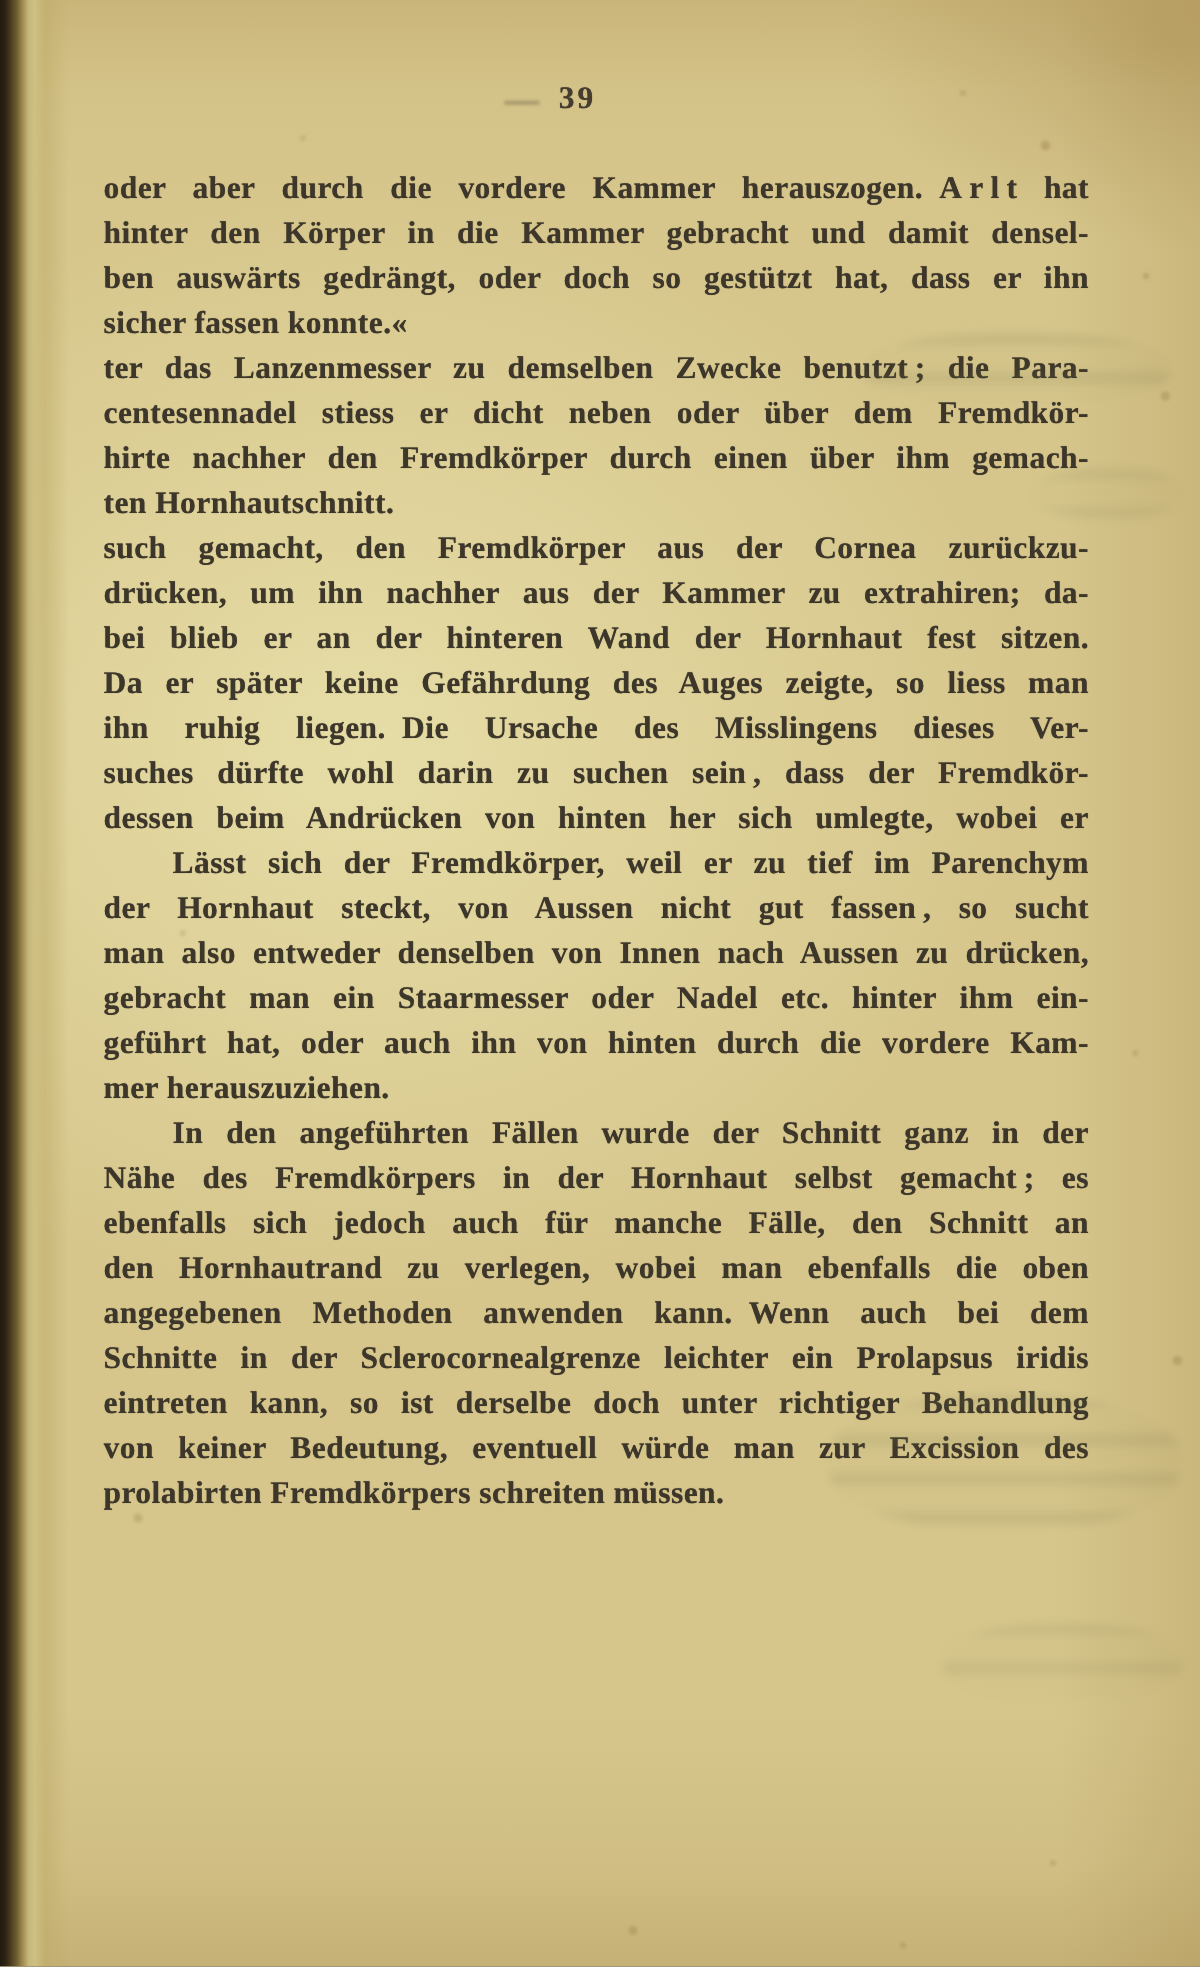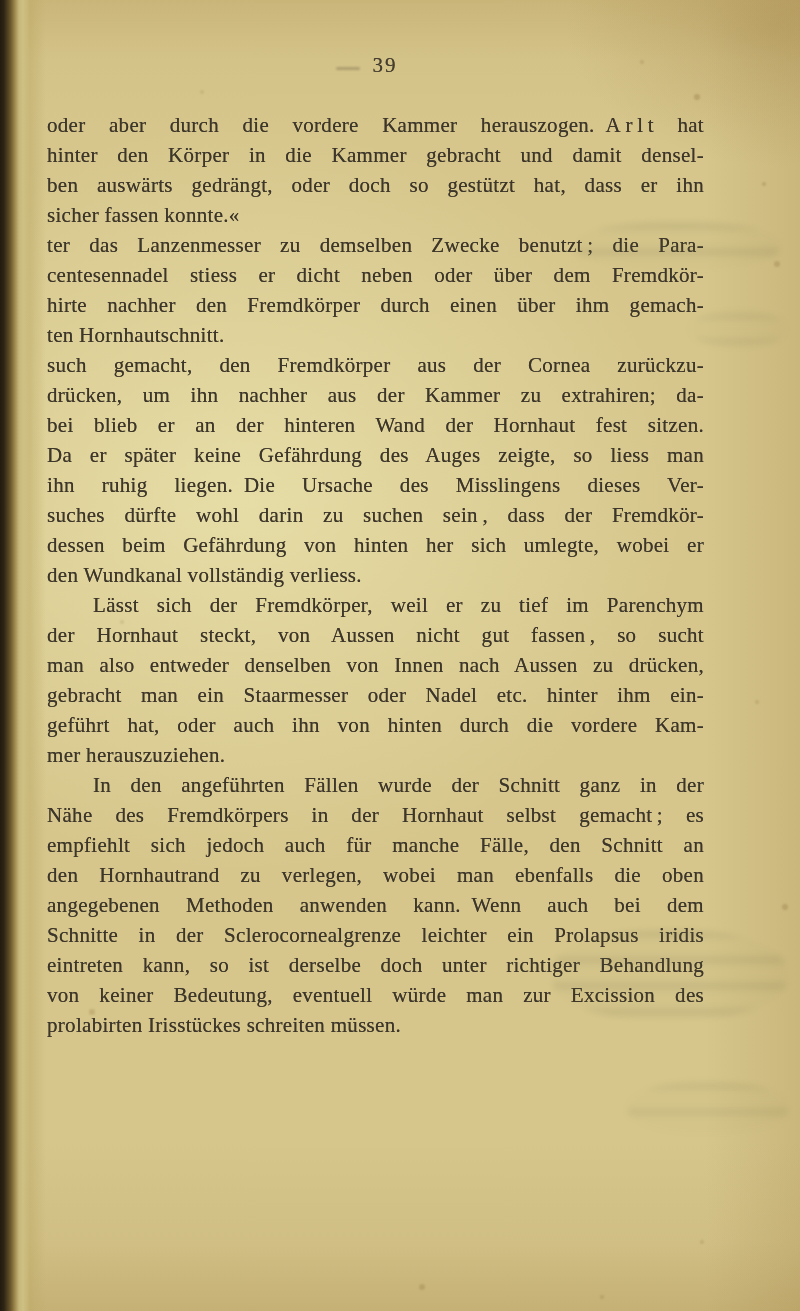--- a/index.html
+++ b/index.html
@@ -10,41 +10,42 @@
     margin:0;
     overflow:hidden;
     font-family:"Liberation Serif","DejaVu Serif",serif;
     background:
       radial-gradient(ellipse 620px 520px at 30% 38%, rgba(240,235,182,0.62), rgba(240,235,182,0) 72%),
       radial-gradient(ellipse 300px 200px at 97% 2%, rgba(148,112,52,0.28), rgba(148,112,52,0) 70%),
       linear-gradient(180deg, rgba(170,137,72,0.28) 0, rgba(170,137,72,0.05) 60px, rgba(170,137,72,0) 130px),
       linear-gradient(0deg, rgba(158,126,64,0.30) 0, rgba(158,126,64,0.10) 70px, rgba(158,126,64,0) 170px),
       linear-gradient(270deg, rgba(158,128,66,0.22) 0, rgba(158,128,66,0) 95px),
       #d6c68c;
+    font-weight: bold;
   }
   .gutter{
     position:absolute;left:0;top:0;width:46px;height:1311px;
     background:linear-gradient(90deg,
       #211a0e 0px,#2e2514 4px,#4a3c1f 7px,#6e5c31 11px,
       #a08a4e 15px,#c6b77b 19px,#cec083 23px,
       rgba(190,172,105,0.55) 30px, rgba(190,172,105,0) 46px);
   }
   .page-number{
     position:absolute;top:52px;left:330px;width:110px;
     text-align:center;
     font-size:21px;line-height:26px;
     color:#453d2f;letter-spacing:2px;
     text-shadow:0 0 0.5px rgba(62,53,38,0.75);
   }
   .dash-artifact{
     position:absolute;left:336px;top:67px;width:24px;height:3px;
     background:rgba(84,74,52,0.30);filter:blur(1px);border-radius:2px;
   }
   .text-block{
-    position:absolute;top:110px;left:47px;width:657px;
+    position:absolute;top:110px;left:69px;width:657px;
     font-size:21px;line-height:30px;
     color:#3d362a;
     letter-spacing:0.3px;
     text-shadow:0 0 0.5px rgba(58,49,36,0.78);
   }
   .paragraph{margin:0;}
   .line{
     height:30px;overflow:hidden;
     text-align:justify;text-align-last:justify;text-justify:inter-word;
   }
@@ -96,41 +97,40 @@
         <div class="line">hirte nachher den Fremdkörper durch einen über ihm gemach-</div>
         <div class="line last">ten Hornhautschnitt.</div>
       </div>
       <div class="paragraph">
         <div class="line">such gemacht, den Fremdkörper aus der Cornea zurückzu-</div>
         <div class="line">drücken, um ihn nachher aus der Kammer zu extrahiren; da-</div>
         <div class="line">bei blieb er an der hinteren Wand der Hornhaut fest sitzen.</div>
         <div class="line">Da er später keine Gefährdung des Auges zeigte, so liess man</div>
         <div class="line">ihn ruhig liegen. Die Ursache des Misslingens dieses Ver-</div>
         <div class="line">suches dürfte wohl darin zu suchen sein , dass der Fremdkör-</div>
-        <div class="line">dessen beim Gefährdung von hinten her sich umlegte, wobei er</div>
-        <div class="line last">den Wundkanal vollständig verliess.</div>
+        <div class="line">dessen beim Andrücken von hinten her sich umlegte, wobei er</div>
       </div>
       <div class="paragraph">
         <div class="line indent">Lässt sich der Fremdkörper, weil er zu tief im Parenchym</div>
         <div class="line">der Hornhaut steckt, von Aussen nicht gut fassen , so sucht</div>
         <div class="line">man also entweder denselben von Innen nach Aussen zu drücken,</div>
         <div class="line">gebracht man ein Staarmesser oder Nadel etc. hinter ihm ein-</div>
         <div class="line">geführt hat, oder auch ihn von hinten durch die vordere Kam-</div>
         <div class="line last">mer herauszuziehen.</div>
       </div>
       <div class="paragraph">
         <div class="line indent">In den angeführten Fällen wurde der Schnitt ganz in der</div>
         <div class="line">Nähe des Fremdkörpers in der Hornhaut selbst gemacht ; es</div>
-        <div class="line">empfiehlt sich jedoch auch für manche Fälle, den Schnitt an</div>
+        <div class="line">ebenfalls sich jedoch auch für manche Fälle, den Schnitt an</div>
         <div class="line">den Hornhautrand zu verlegen, wobei man ebenfalls die oben</div>
         <div class="line">angegebenen Methoden anwenden kann. Wenn auch bei dem</div>
         <div class="line">Schnitte in der Sclerocornealgrenze leichter ein Prolapsus iridis</div>
         <div class="line">eintreten kann, so ist derselbe doch unter richtiger Behandlung</div>
         <div class="line">von keiner Bedeutung, eventuell würde man zur Excission des</div>
-        <div class="line last">prolabirten Irisstückes schreiten müssen.</div>
+        <div class="line last">prolabirten Fremdkörpers schreiten müssen.</div>
       </div>
     </div>
 
   <div class="smudge" style="left:575px;top:222px;width:205px;height:48px;"></div>
   <div class="smudge" style="left:688px;top:312px;width:100px;height:34px;opacity:.35;"></div>
   <div class="smudge" style="left:552px;top:930px;width:235px;height:90px;"></div>
   <div class="smudge" style="left:628px;top:1082px;width:160px;height:52px;opacity:.38;"></div>
 
   <div class="freckles"></div>
 </div>

